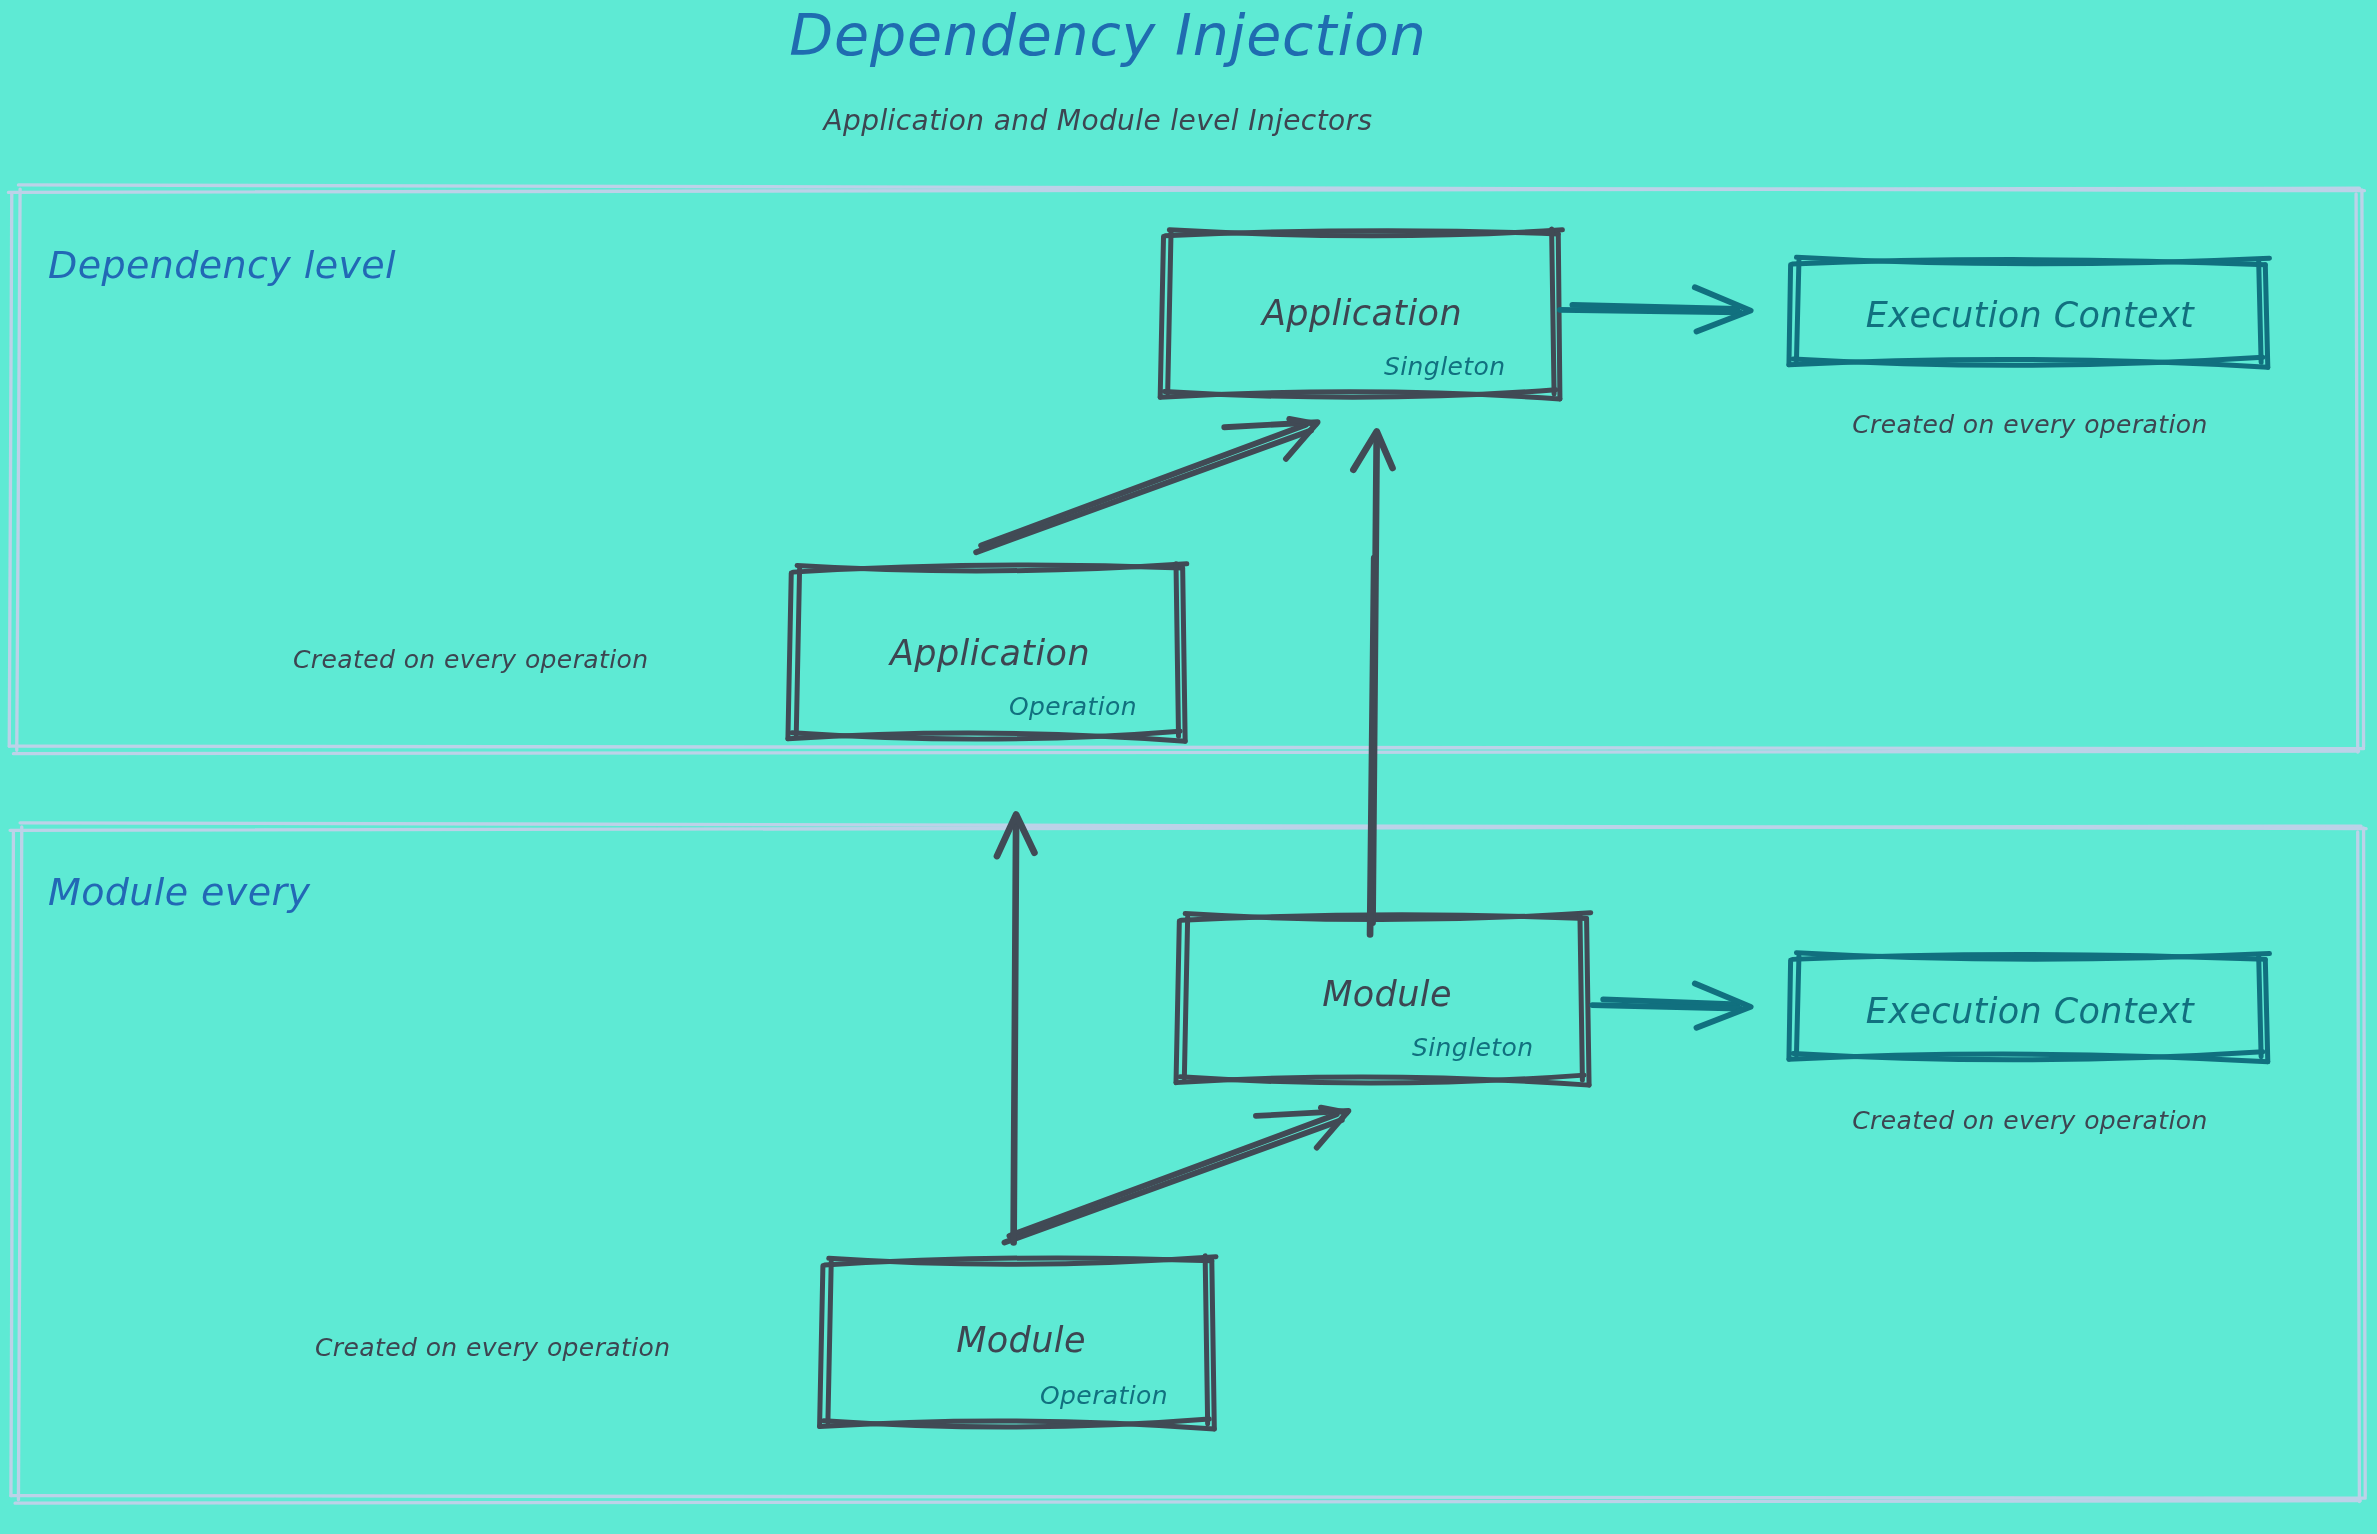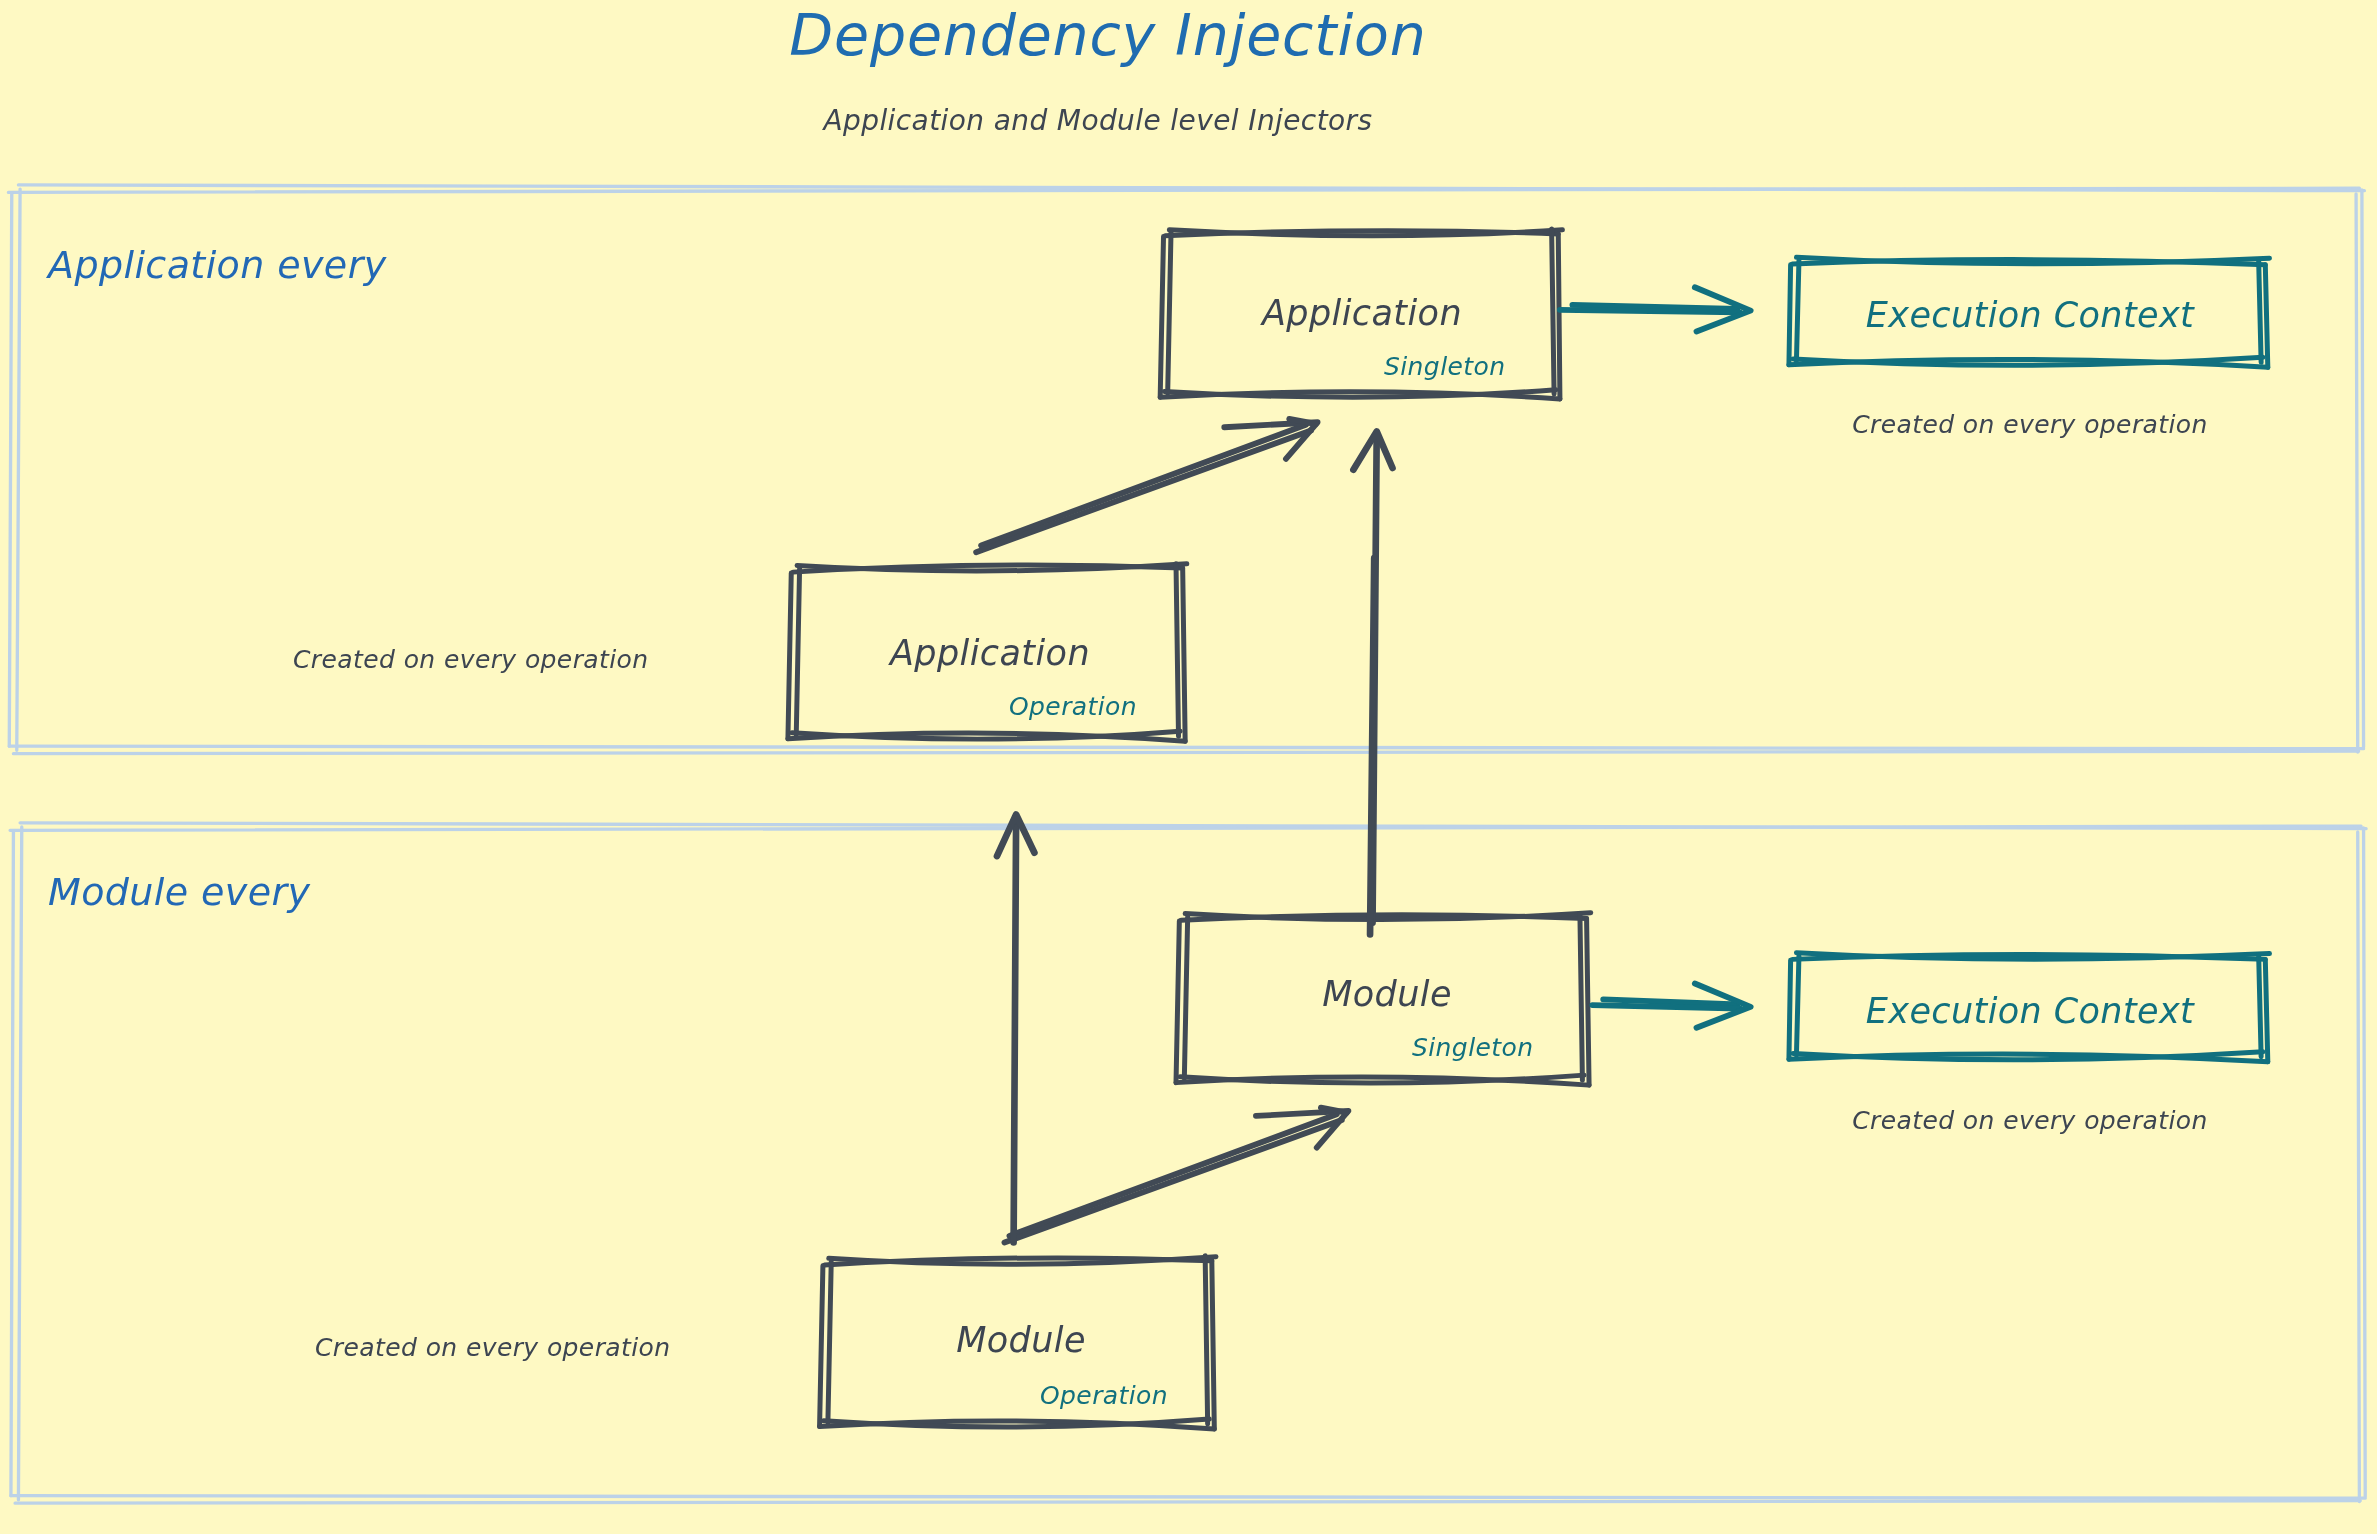--- a/index.html
+++ b/index.html
@@ -7,21 +7,21 @@
     padding: 0;
     background: #ffffff;
   }
   body {
     font-family: "DejaVu Sans", sans-serif;
   }
   #canvas {
     position: relative;
     width: 2377px;
     height: 1534px;
-    background: #fef9c3;
+    background: #5eead4;
     overflow: hidden;
   }
   #sketch {
     position: absolute;
     left: 0;
     top: 0;
     width: 2377px;
     height: 1534px;
   }
   .lbl {
@@ -211,21 +211,21 @@
     <g fill="none" stroke="#414a55" stroke-width="8" stroke-linecap="round" stroke-linejoin="round">
       <path d="M 1217 1492 L 1220 982"></path>
       <path d="M 1197 1028 L 1220 978 L 1242 1024"></path>
     </g>
 
   </svg>
 
   <div class="lbl title ctr" style="left:1108px; top:6.7px;">Dependency Injection</div>
   <div class="lbl subtitle ctr" style="left:1098px; top:107px;">Application and Module level Injectors</div>
 
-  <div class="lbl section-title" style="left:48px; top:246px;">Application every</div>
+  <div class="lbl section-title" style="left:48px; top:246px;">Dependency level</div>
 
   <div class="lbl node-title ctr" style="left:1362px; top:296px;">Application</div>
   <div class="lbl node-scope" style="left:1384px; top:354px;">Singleton</div>
 
   <div class="lbl ctx-title ctr" style="left:2030px; top:298px;">Execution Context</div>
   <div class="lbl note ctr" style="left:2030px; top:412px;">Created on every operation</div>
 
   <div class="lbl node-title ctr" style="left:990px; top:636px;">Application</div>
   <div class="lbl node-scope" style="left:1009px; top:694px;">Operation</div>
   <div class="lbl note" style="left:293px; top:647px;">Created on every operation</div>

